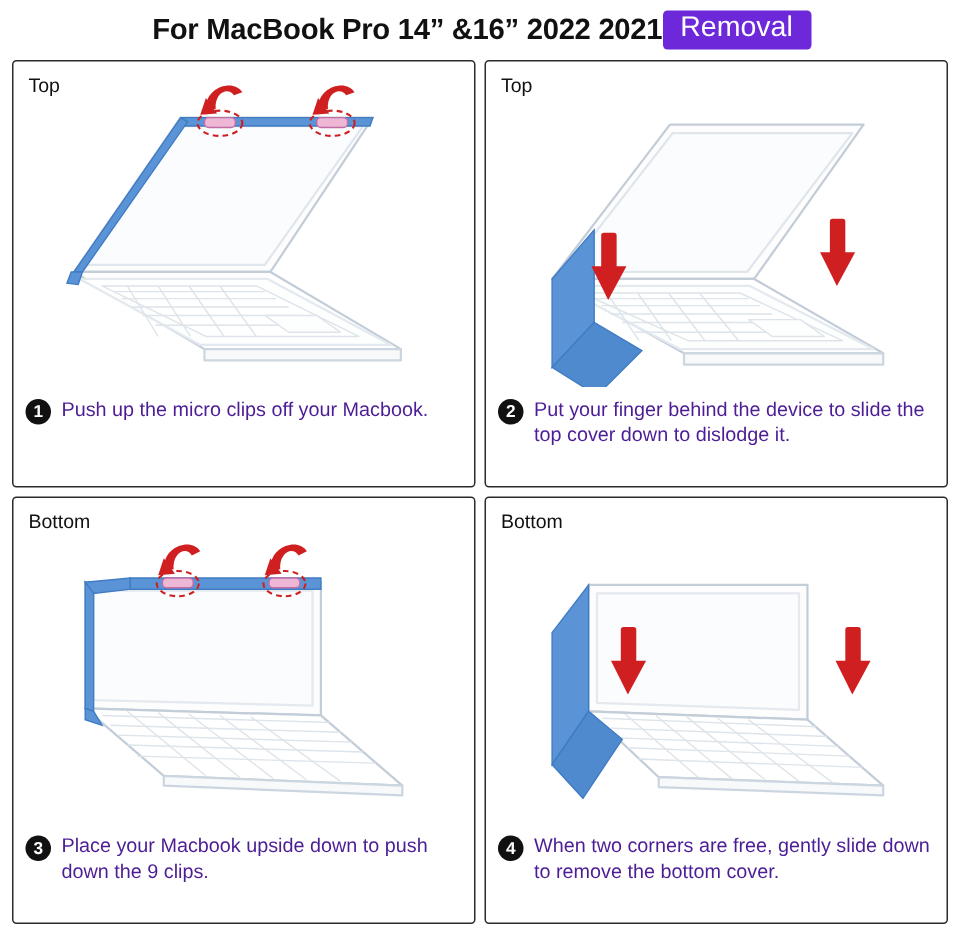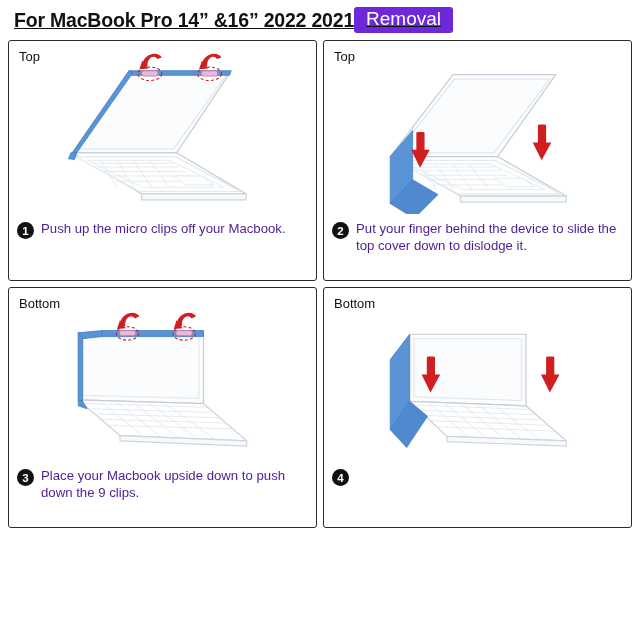--- a/index.html
+++ b/index.html
@@ -20,23 +20,22 @@
     height: 632px;
     box-sizing: border-box;
     padding: 0 8px;
   }
   
   .header {
     position: relative;
     height: 40px;
     display: flex;
     align-items: center;
-    justify-content: flex-start;
+    justify-content: center;
     padding: 0 4px 0 6px;
-    text-decoration: underline;
   }
   .header-title {
     font-size: 19.5px;
     font-weight: bold;
     letter-spacing: -0.2px;
     white-space: nowrap;
   }
   .header-badge {
     background: #6d28d9;
     color: #ffffff;
@@ -44,21 +43,21 @@
     font-weight: normal;
     padding: 2px 12px 4px 12px;
     border-radius: 3px;
     line-height: 1.05;
     white-space: nowrap;
   }
   
   .grid {
     position: relative;
     width: 624px;
-    height: 488px;
+    height: 576px;
     display: grid;
     grid-template-columns: 1fr 1fr;
     grid-template-rows: 1fr 1fr;
     gap: 6px;
   }
   .panel {
     position: relative;
     border: 1.5px solid #2b2b2b;
     border-radius: 3px;
     background: #ffffff;
@@ -288,17 +287,18 @@
             <polygon points="78,116 103,116 90,140"></polygon>
           </g>
           <g fill="#cf1f20">
             <rect x="245" y="92" width="11" height="28" rx="2"></rect>
             <polygon points="238,116 263,116 250,140"></polygon>
           </g>
         </svg>
       </div>
       <div class="caption">
         <div class="step-num">4</div>
+        <div class="caption-text">When two corners are free, gently slide down to remove the bottom cover.</div>
       </div>
     </div>
 
   </div>
 </div>
 
 </body></html>

